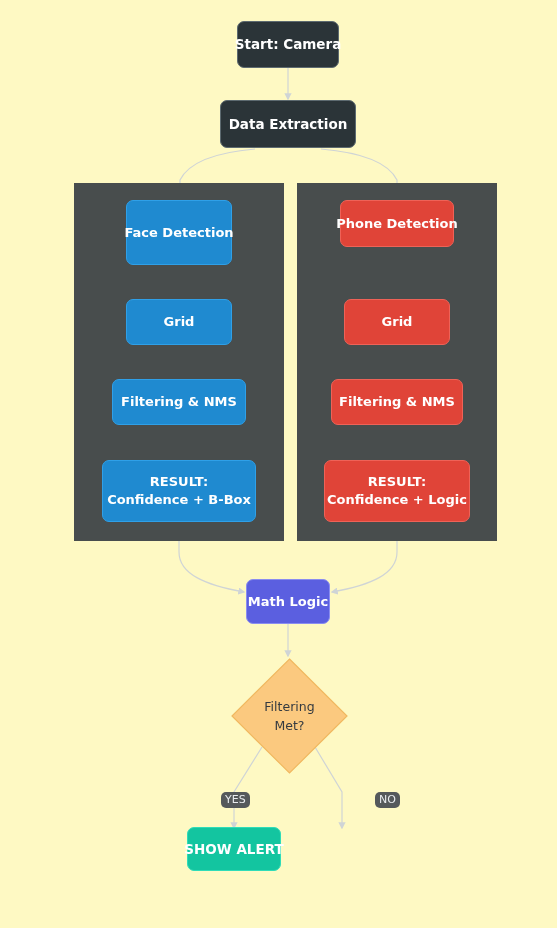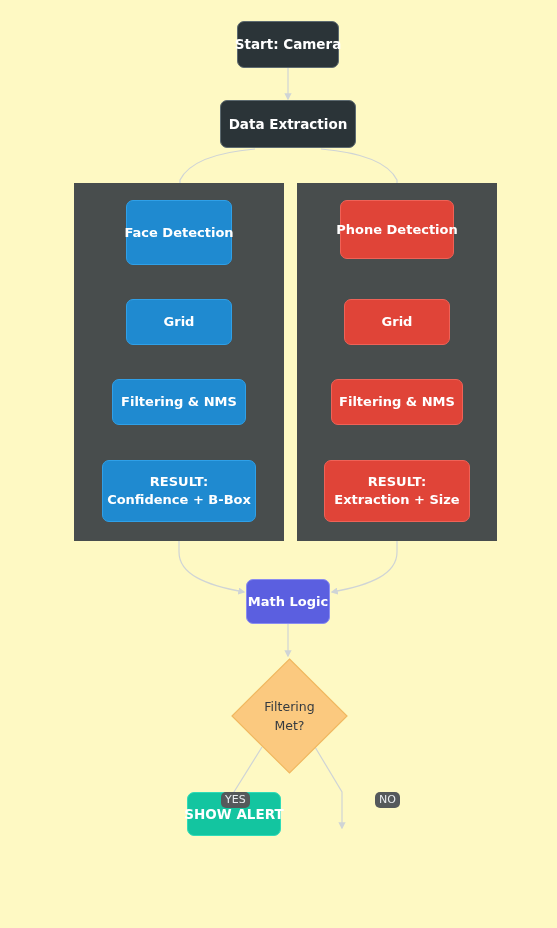--- a/index.html
+++ b/index.html
@@ -208,52 +208,52 @@
 
   <div class="node node-blue" style="left:112px; top:379px; width:134px; height:46px;">
     <span class="line">Filtering &amp; NMS</span>
   </div>
 
   <div class="node node-blue" style="left:102px; top:460px; width:154px; height:62px;">
     <span class="line">RESULT:</span>
     <span class="line">Confidence + B-Box</span>
   </div>
 
-  <div class="node node-red" style="left:340px; top:200px; width:114px; height:59px;">
+  <div class="node node-red" style="left:340px; top:200px; width:114px; height:47px;">
     <span class="line">Phone Detection</span>
   </div>
 
   <div class="node node-red" style="left:344px; top:299px; width:106px; height:46px;">
     <span class="line">Grid</span>
   </div>
 
   <div class="node node-red" style="left:331px; top:379px; width:132px; height:46px;">
     <span class="line">Filtering &amp; NMS</span>
   </div>
 
   <div class="node node-red" style="left:324px; top:460px; width:146px; height:62px;">
     <span class="line">RESULT:</span>
-    <span class="line">Extraction + Size</span>
+    <span class="line">Confidence + Logic</span>
   </div>
 
   <div class="node node-purple" style="left:246px; top:579px; width:84px; height:45px;">
     <span class="line">Math Logic</span>
   </div>
 
   <div class="node-diamond" style="left:231px; top:658px; width:117px; height:116px;">
     <svg class="diamond-shape" viewBox="0 0 117 116" preserveAspectRatio="none" xmlns="http://www.w3.org/2000/svg">
       <polygon points="58.5,1 116,58 58.5,115 1,58" fill="#fbc97f" stroke="#f0b860" stroke-width="1.2"></polygon>
     </svg>
     <div class="diamond-label">
       <span class="line">Filtering</span>
       <span class="line">Met?</span>
     </div>
   </div>
 
   <div class="edge-label" style="left:221px; top:792px;">YES</div>
   <div class="edge-label" style="left:331px; top:792px;margin-left:44px;">NO</div>
 
-  <div class="node node-teal" style="left:187px; top:792px; width:94px; height:44px;">
+  <div class="node node-teal" style="left:187px; top:827px; width:94px; height:44px;">
     <span class="line">SHOW ALERT</span>
   </div>
 
 
 </div>
 
 </body></html>

